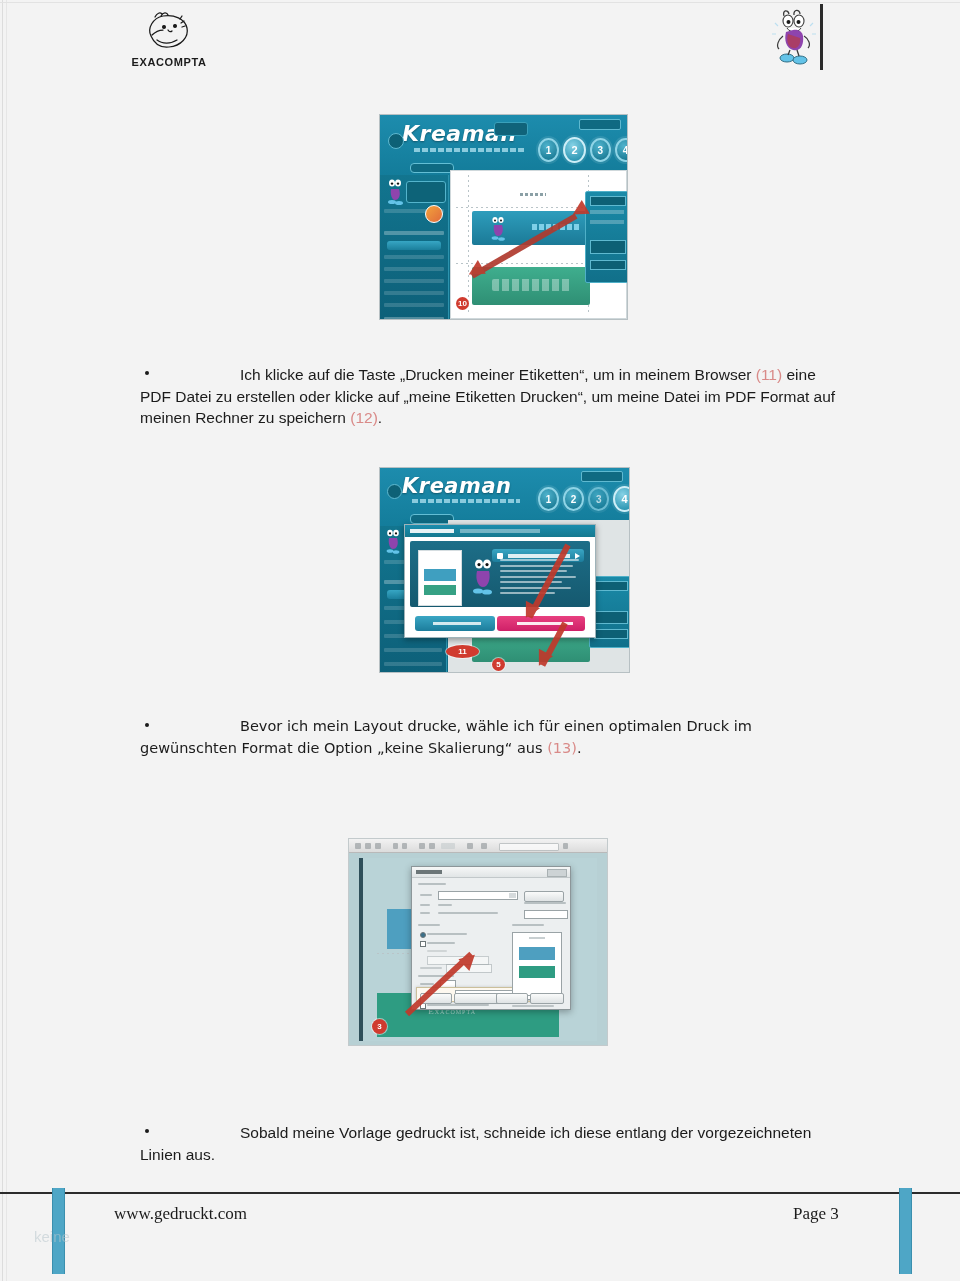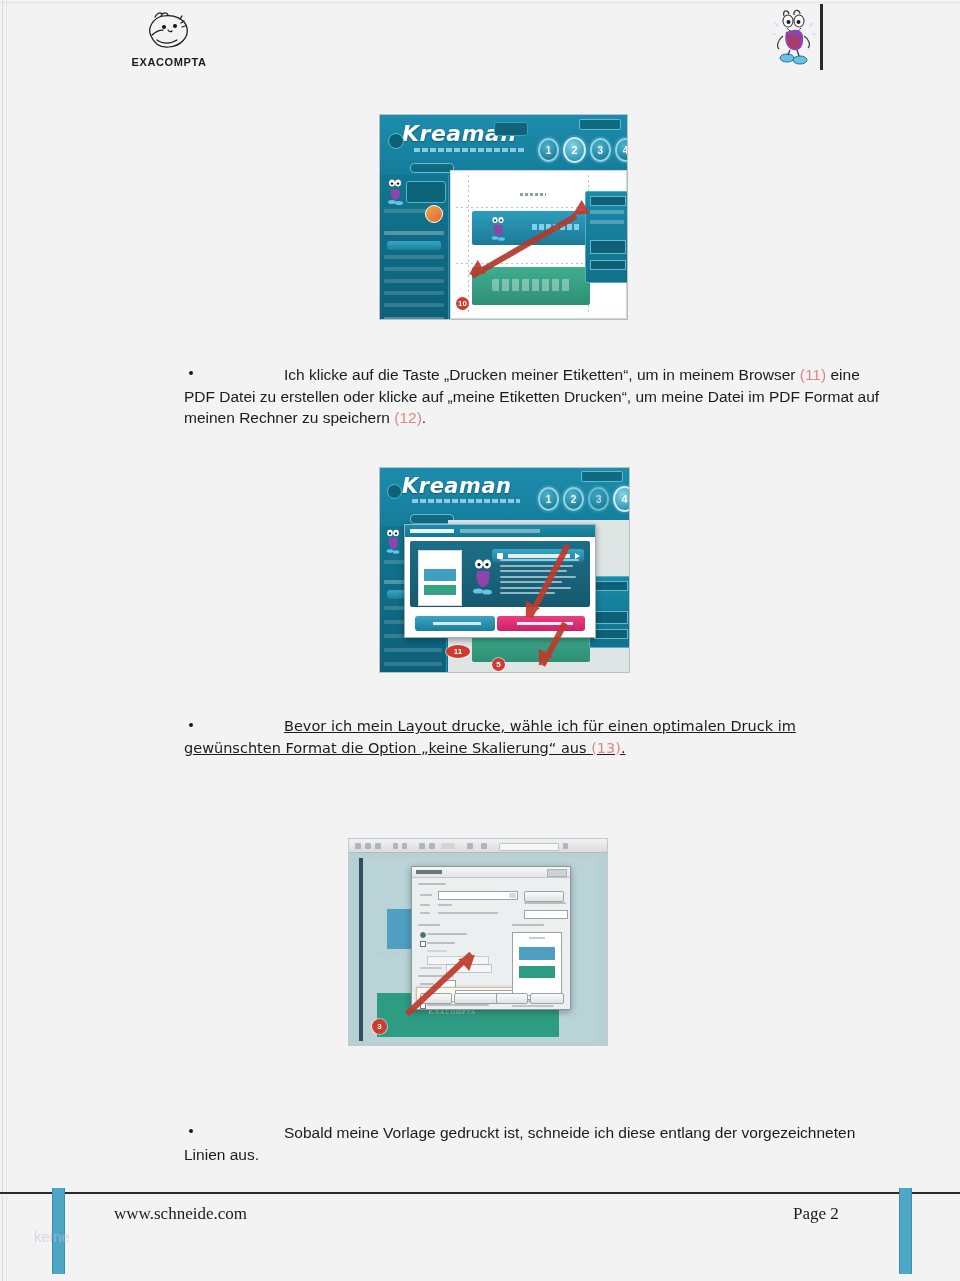--- a/index.html
+++ b/index.html
@@ -365,21 +365,20 @@
     font-family: "Liberation Serif", serif;
     letter-spacing: 1px;
     font-variant: small-caps;
   }
 
   
   .para {
     position: absolute;
     left: 140px;
     width: 700px;
-    margin-left: 44px;
   }
   .para .bullet {
     position: absolute;
     left: 5px;
     top: 7px;
     width: 4px;
     height: 4px;
     border-radius: 50%;
     background: #1b1b1b;
   }
@@ -708,27 +707,27 @@
           <div style="position:absolute; left:18px; top:6px; right:14px; height:3px; background:rgba(255,255,255,.8);"></div>
         </div>
         <div class="kr-btn-pink" style="right:10px; bottom:6px; width:88px; height:15px;">
           <div style="position:absolute; left:20px; top:6px; right:12px; height:3px; background:rgba(255,255,255,.9);"></div>
         </div>
       </div>
 
       <div class="arrow thick" style="left:188px; top:74px; width:82px; transform:rotate(118deg); border-top-color:#c0392b;"></div>
       <div class="arrow thick" style="left:185px; top:152px; width:48px; transform:rotate(118deg); border-top-color:#c0392b;"></div>
 
-      <div class="marker" style="left:66px; top:177px; width:24px; height:13px;">11</div>
+      <div class="marker" style="left:66px; top:177px; width:33px; height:13px;">11</div>
       <div class="marker" style="left:112px; top:190px; width:13px; height:13px;">5</div>
     </div>
   </div>
 </div>
 
-<div class="para lato" style="top:716px;text-decoration:underline;">
+<div class="para lato" style="top:716px;">
   <span class="bullet"></span>
   <span class="ptext">
     <span class="indent"></span><span>Bevor ich mein Layout drucke,  wähle ich für einen optimalen Druck im gewünschten Format die Option „keine Skalierung“ aus </span><span class="ref">(13)</span><span>.</span>
   </span>
 </div>
 
 <div class="figure" style="left:348px; top:838px; width:260px; height:208px; background:#e9eced; border:1px solid #c3cacc;">
   <div class="fig-inner">
     <div class="pd-window">
 
@@ -826,16 +825,16 @@
   <span class="bullet"></span>
   <span class="ptext">
     <span class="indent"></span><span>Sobald meine Vorlage gedruckt ist,  schneide ich diese entlang der vorgezeichneten Linien aus.</span>
   </span>
 </div>
 
 <div class="footer-rule"></div>
 <div class="footer">
   <div class="footer-bar left"></div>
   <div class="footer-bar right"></div>
-  <div class="footer-text url">www.schneide.com</div>
-  <div class="footer-text page">Page 2</div>
+  <div class="footer-text url">www.gedruckt.com</div>
+  <div class="footer-text page">Page 3</div>
   <div class="watermark">keine</div>
 </div>
 
 </body></html>

